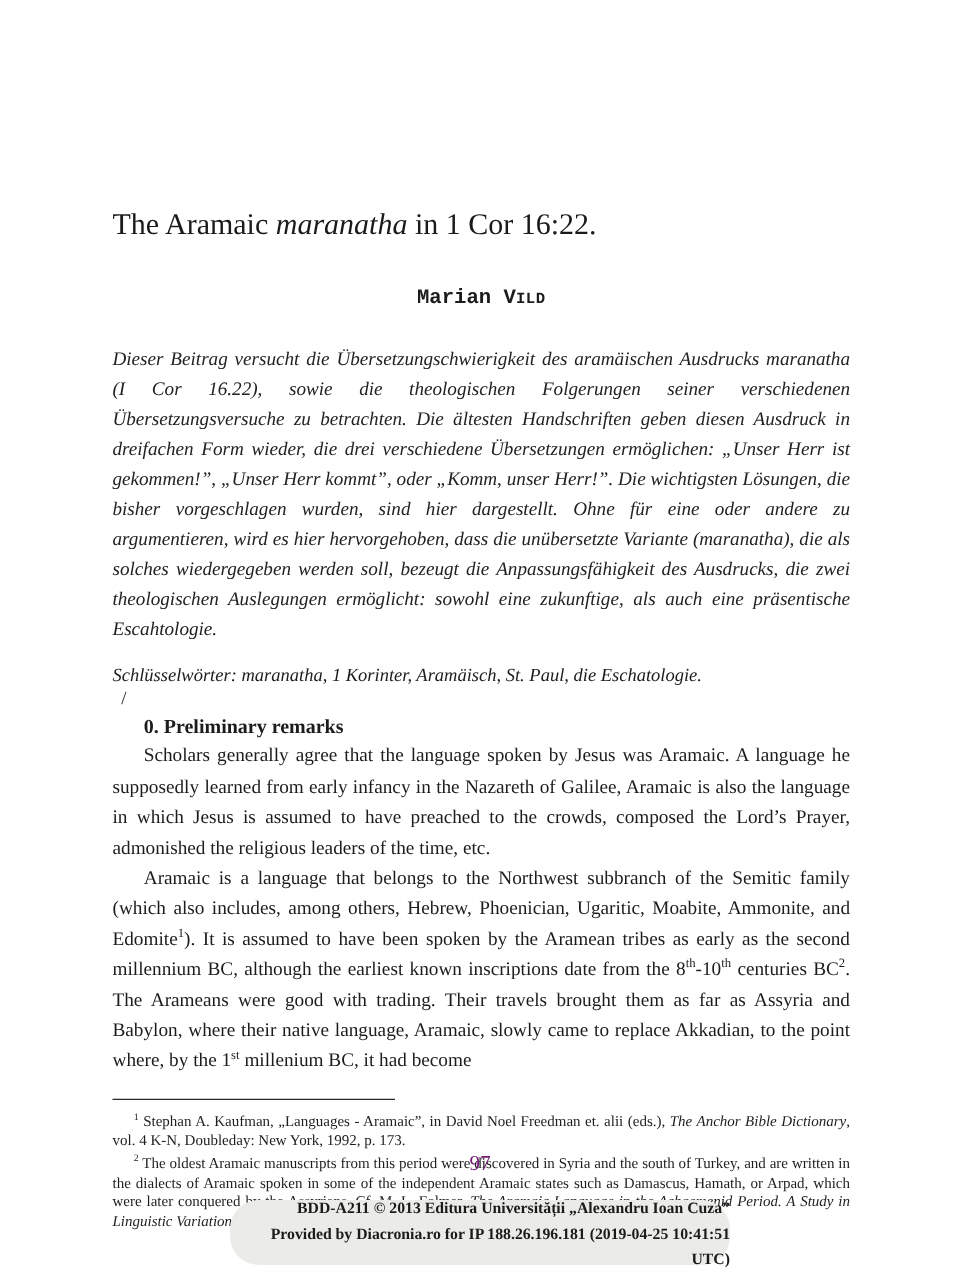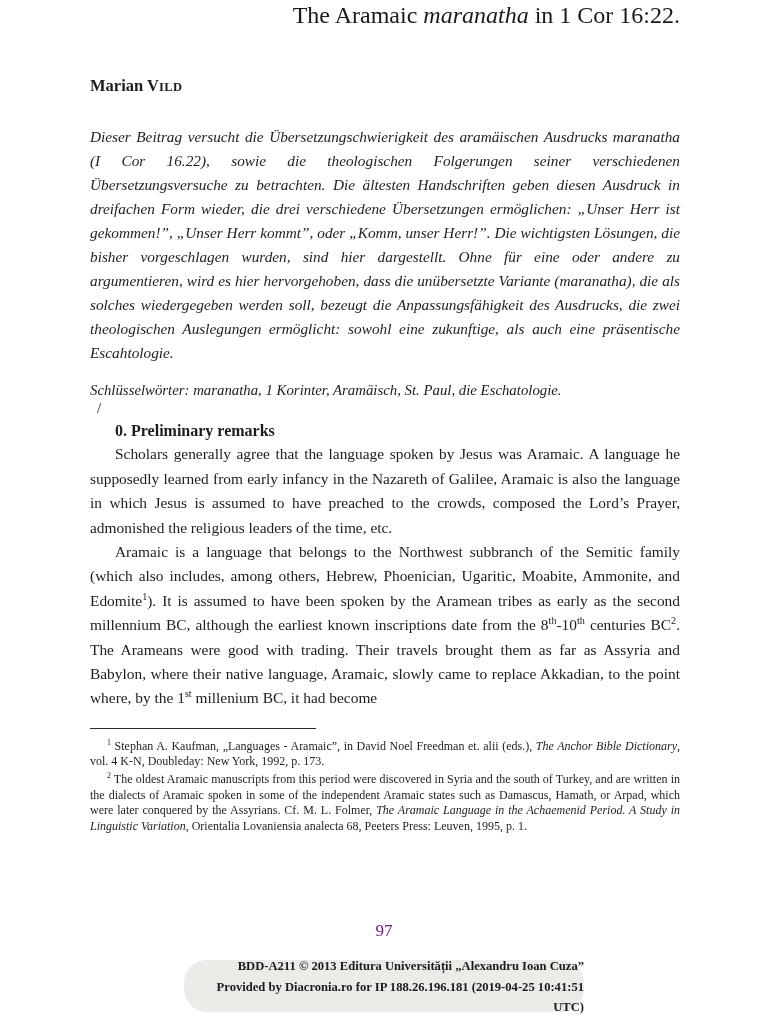--- a/index.html
+++ b/index.html
@@ -9,31 +9,33 @@
     font-family:"Liberation Serif","DejaVu Serif",serif;
     color:#1c1c1c;
     position:relative;
     overflow:hidden;
   }
   .content{
     position:absolute;
     left:90px; right:88px; top:0;
   }
   .title{
-    text-align:right;
+    margin-top:165px;
+    text-align:left;
     font-size:24px;
     line-height:30px;
     color:#1a1a1a;
   }
   .italic{font-style:italic;}
   .author{
-    margin-top:46px;
-    text-align:left;
+    margin-top:33px;
+    text-align:center;
     font-weight:bold;
     font-size:16.5px;
+    font-family:Liberation Mono, monospace;
   }
   .sc{font-size:0.76em; letter-spacing:0.4px;}
   .abstract{
     margin-top:29px;
     font-style:italic;
     font-size:15.3px;
     line-height:24px;
     text-align:justify;
     color:#222;
   }

